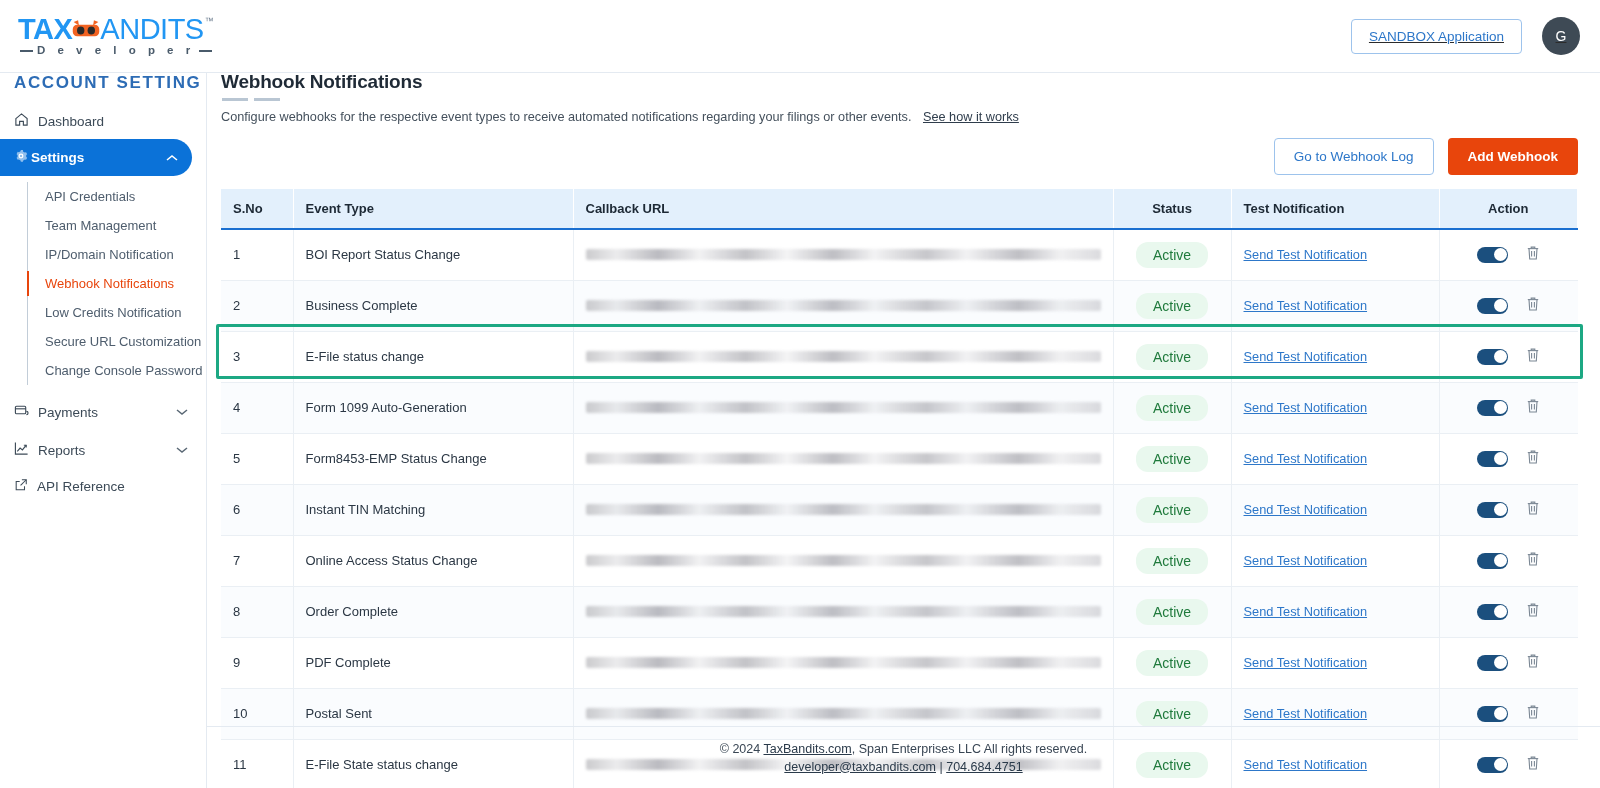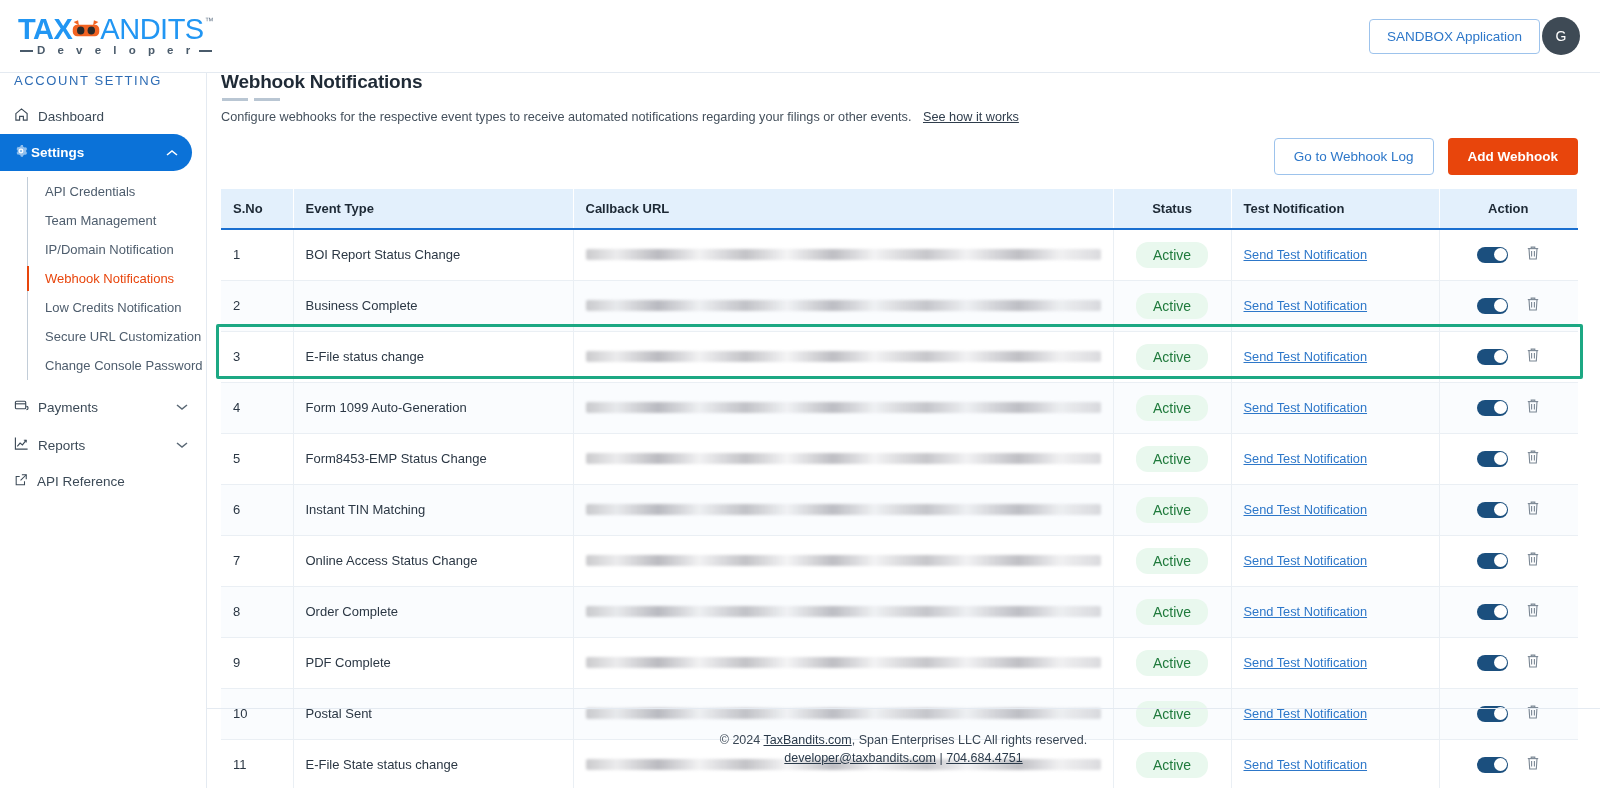--- a/index.html
+++ b/index.html
@@ -27,21 +27,21 @@
   .logo-tax { font-size: 29px; font-weight: bold; letter-spacing: -0.5px; color: #2196f3; }
   .logo-bandits { font-size: 29px; font-weight: normal; letter-spacing: -0.5px; color: #2196f3; }
   .logo-mask { width: 30px; height: 22px; position: relative; margin: 4px -1px 0 -1px; }
   .logo-tm { font-size: 9px; color: #6b7c8e; margin-top: 2px; margin-left: 1px; }
   .logo-dev {
     font-size: 11.5px; letter-spacing: 4.5px; font-weight: bold;
     color: #4a5b6b; margin-top: 1px; display: flex; align-items: center; gap: 4px;
   }
   .dash { display: inline-block; width: 13px; height: 1.6px; background: #4a5b6b; }
 
-  .top-right { display: flex; align-items: center; gap: 2px; }
+  .top-right { display: flex; align-items: center; gap: 20px; text-decoration: underline; }
   .sandbox-btn {
     border: 1px solid #9dc3ec; background: #fff; color: #2d77c9;
     font-size: 13.5px; padding: 9px 17px; border-radius: 4px;
     cursor: pointer; white-space: nowrap;
     font-family: "Liberation Sans", sans-serif;
   }
   .avatar {
     width: 38px; height: 38px; border-radius: 50%;
     background: #3e4a55; color: #fff; font-size: 14px;
     display: flex; align-items: center; justify-content: center;
@@ -50,22 +50,22 @@
 
   
   .sidebar {
     position: absolute; top: 55px; left: 0;
     width: 207px; height: 733px;
     background: #ffffff;
     border-right: 1px solid #e4eaf1;
     padding-top: 12px;
   }
   .section-label {
-    font-size: 13px; letter-spacing: 1.6px; color: #2d6cb5;
-    padding: 6px 0 10px 14px; font-weight: normal;
+    font-size: 17px; letter-spacing: 1.6px; color: #2d6cb5;
+    padding: 6px 0 10px 14px; font-weight: bold;
   }
   .nav-item {
     display: flex; align-items: center; gap: 9px;
     padding: 9px 14px; font-size: 13.5px; color: #3c4a57;
     cursor: pointer;
   }
   .nav-item.active-blue {
     background: #0b72d8; color: #ffffff;
     border-radius: 0 24px 24px 0; margin-right: 14px;
     font-weight: bold; padding: 10px 14px;
@@ -173,21 +173,21 @@
   .hl-box {
     position: absolute; left: 1px; top: 99px;
     width: 1354px; height: 38px;
     border: 3px solid #1ca883; border-radius: 2px;
     pointer-events: none; z-index: 3;
   }
 
   
   .footer {
     position: absolute; bottom: 0; left: 207px;
-    width: 1393px; height: 80px;
+    width: 1393px; height: 62px;
     border-top: 1px solid #e4eaf1;
     display: flex; flex-direction: column; align-items: center;
     justify-content: center; gap: 4px;
     font-size: 12.5px; color: #394654;
   }
   .footer a { color: #2a3a4a; text-decoration: underline; }
   .footer .line2 { color: #394654; }
 </style>
 </head>
 <body>

